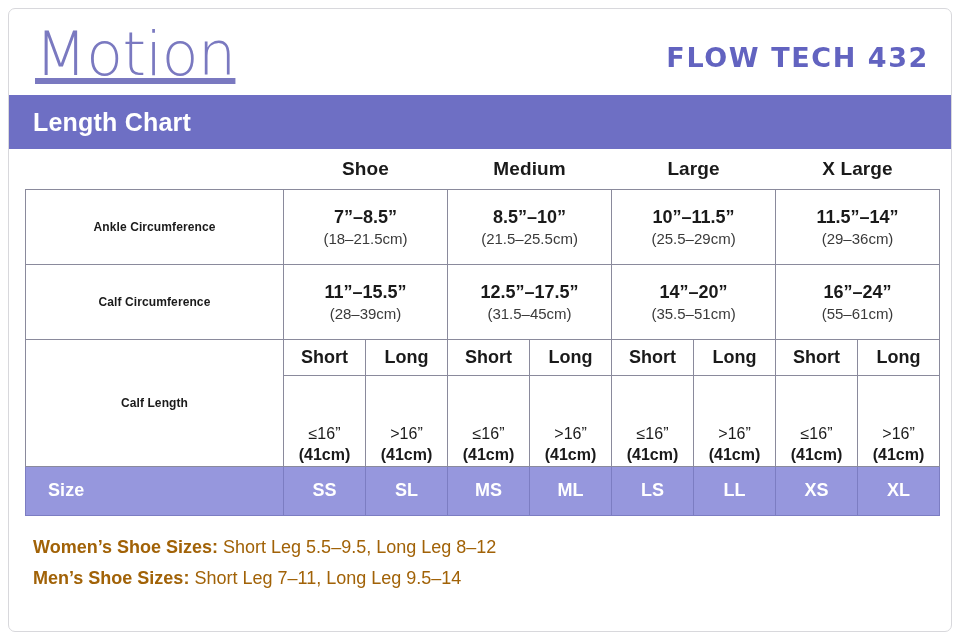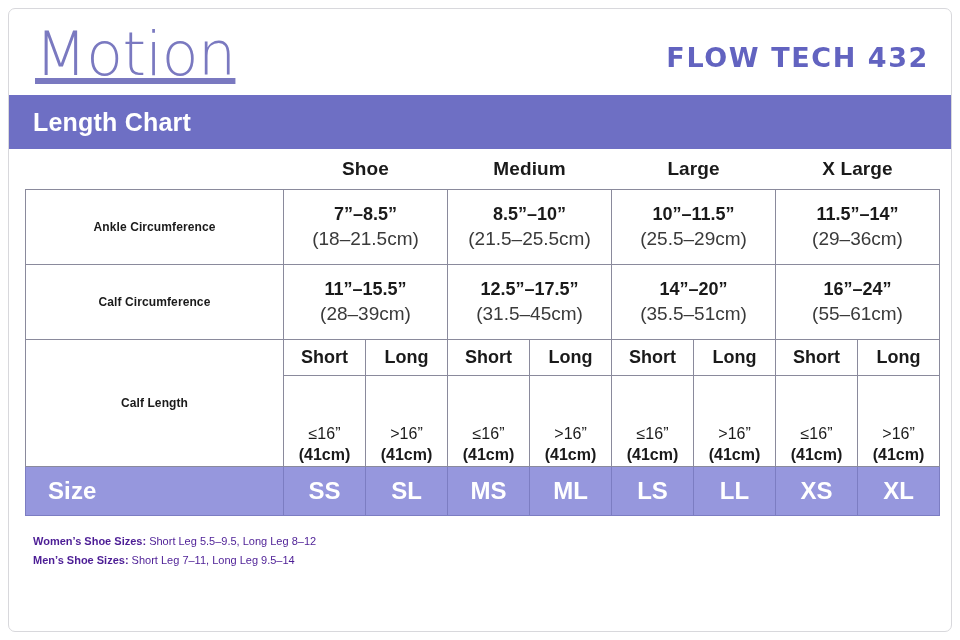--- a/index.html
+++ b/index.html
@@ -110,21 +110,21 @@
     height: 74px;
     line-height: 1.35;
   }
   .val-main {
     display: block;
     font-size: 18px;
     font-weight: 700;
   }
   .val-sub {
     display: block;
-    font-size: 19px;
+    font-size: 15px;
     font-weight: 400;
     color: #3a3a3a;
   }
 
   
   td.sublabel {
     height: 35px;
     font-size: 18px;
     font-weight: 600;
   }
@@ -134,36 +134,36 @@
     font-size: 16px;
   }
   .subval-main { display: block; font-weight: 400; margin-top: 48px; }
   .subval-sub  { display: block; font-weight: 700; }
 
   
   tr.sizerow td {
     background: #9697dd;
     color: #ffffff;
     height: 48px;
-    font-size: 24px;
+    font-size: 18px;
     font-weight: 700;
     border-color: #7c7dc2;
   }
   tr.sizerow td.rowlabel {
     text-align: left;
     padding-left: 22px;
   }
 
   
   .notes {
     padding: 16px 0 0 24px;
   }
   .note {
-    font-size: 11px;
-    color: #4c1d95;
+    font-size: 18px;
+    color: #a16207;
     line-height: 1.75;
     white-space: nowrap;
   }
   .note b { font-weight: 700; }
   .note span.v { font-weight: 400; }
 </style>
 </head>
 <body>
 
 <div class="card">

